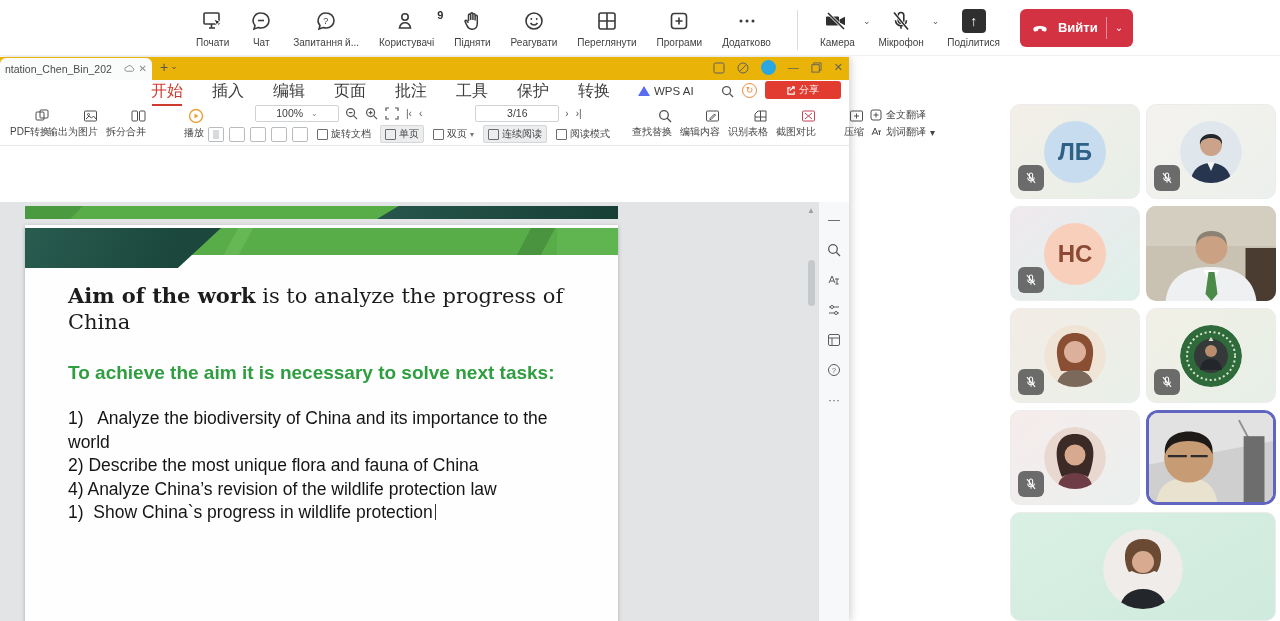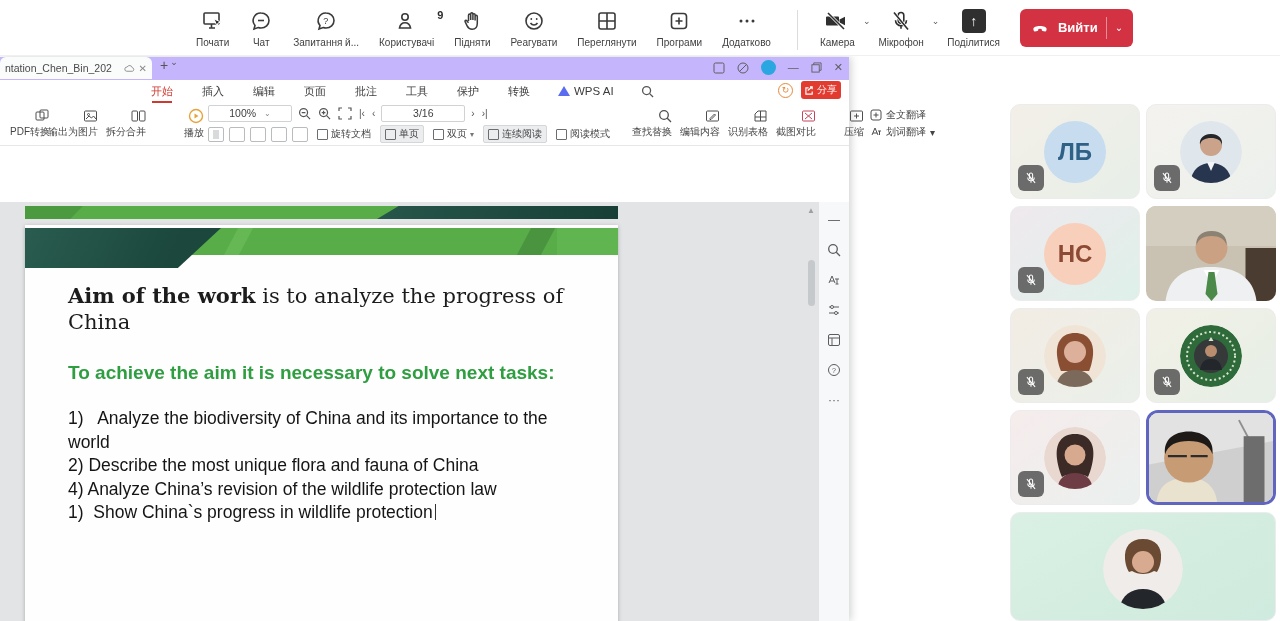--- a/index.html
+++ b/index.html
@@ -21,49 +21,49 @@
   .leave-btn { margin-left:20px; height:38px; background:#d23242; border:none; border-radius:6px;
     display:flex; align-items:center; gap:8px; padding:0 10px; cursor:pointer; }
   .leave-btn .lbl { color:#fff; font-size:13px; font-weight:bold; }
   .leave-sep { width:1px; height:22px; background:rgba(255,255,255,.45); }
   .leave-chev { color:#fff; font-size:10px; }
   .blackbox { width:24px; height:24px; background:#2f2f2f; border-radius:4px; display:flex; align-items:center; justify-content:center; color:#fff; font-size:14px; font-weight:bold;}
 
   
   .wps { position:absolute; left:0; top:57px; width:849px; height:564px; background:#fff;
          box-shadow:2px 0 8px rgba(0,0,0,.18); z-index:10;}
-  .wps-tabbar { height:23px; background:#c4b5fd; display:flex; align-items:flex-start; position:relative;}
+  .wps-tabbar { height:23px; background:#eab308; display:flex; align-items:center; position:relative;}
   .wps-tab { width:152px; height:22px; background:#fafbfb; border-radius:6px 6px 0 0; display:flex; align-items:center; padding:0 5px; gap:4px; cursor:pointer;}
   .wps-tab .t { font-size:10.5px; color:#4a4a4a; white-space:nowrap; overflow:hidden; flex:1;}
   .wps-tab .cloud, .wps-tab .x { color:#8a8a8a; font-size:10px; cursor:pointer;}
   .tab-plus { background:none;border:none; font-size:14px; color:#555; margin:0 2px 3px 8px; cursor:pointer;}
   .tab-chev { background:none;border:none; font-size:9px; color:#555; margin-bottom:5px; cursor:pointer;}
   .winctrl { position:absolute; right:6px; top:3px; display:flex; align-items:center; gap:12px;}
   .winctrl .wc { background:none;border:none; color:#5f5f5f; font-size:11px; cursor:pointer; line-height:1;}
   .wc-avatar { width:15px; height:15px; border-radius:50%; background:#2aa7e0; cursor:pointer; border:none;}
 
   .wps-menubar { height:22px; background:#fff; display:flex; align-items:center; padding-left:150px; gap:27px; position:relative;}
-  .wps-menu { font-size:11px; color:#3c3c3c; background:none; border:none; cursor:pointer; padding:2px 1px; position:relative;}
+  .wps-menu { font-size:16px; color:#3c3c3c; background:none; border:none; cursor:pointer; padding:2px 1px; position:relative;}
   .wps-menu.active { color:#cf3a30; }
   .wps-menu.active::after { content:""; position:absolute; left:2px; right:2px; bottom:-2px; height:2px; background:#cf3a30;}
   .wps-ai { display:flex; align-items:center; gap:4px; font-size:11.5px; color:#3c3c3c; background:none;border:none; cursor:pointer;}
   .ai-logo { width:0;height:0; border-left:6px solid transparent; border-right:6px solid transparent; border-bottom:10px solid #5a6cf0;}
   .menu-search { background:none;border:none; color:#555; cursor:pointer;}
   .menubar-right { position:absolute; right:8px; top:1px; display:flex; align-items:center; gap:8px;}
   .sync-ic { width:15px;height:15px;border-radius:50%;border:1.5px solid #e8883a;color:#e8883a;font-size:9px;display:flex;align-items:center;justify-content:center;background:none;cursor:pointer;}
-  .share-btn { background:#e23b30; color:#fff; font-size:10px; border:none; border-radius:3px; padding:2px 4px; display:flex; align-items:center; gap:3px; cursor:pointer;}
+  .share-btn { background:#e23b30; color:#fff; font-size:10px; border:none; border-radius:3px; padding:2px 22px; display:flex; align-items:center; gap:3px; cursor:pointer;}
 
   .wps-ribbon { height:44px; border-bottom:1px solid #e7e7e7; display:flex; align-items:center; padding:0 6px; gap:4px; background:#fff;}
   .vbtn { display:flex; flex-direction:column; align-items:flex-end; justify-content:center; gap:2px; min-width:44px; height:40px; background:none; border:none; cursor:pointer;}
   .vbtn .gi { color:#4e4e4e; }
   .vbtn .gl { font-size:10px; color:#454545; white-space:nowrap;}
   .rb-sep { width:1px; height:34px; background:#e6e6e6; margin:0 3px;}
   .rb-col { display:flex; flex-direction:column; gap:2px; justify-content:center;}
   .rb-row { display:flex; align-items:center; gap:5px; height:19px;}
-  .zoom-box, .page-box { width:84px; height:17px; border:1px solid #cfd3d6; border-radius:2px; font-size:10.5px; color:#3e3e3e; display:flex; align-items:center; justify-content:center; gap:8px; background:#fff; cursor:pointer;}
+  .zoom-box, .page-box { width:84px; height:17px; border:1px solid #cfd3d6; border-radius:2px; font-size:10.5px; color:#3e3e3e; display:flex; align-items:center; justify-content:center; gap:8px; background:#fff; cursor:pointer;margin-left:47px;}
   .nav-g { background:none;border:none; color:#555; font-size:10px; cursor:pointer; padding:0 1px;}
   .mini { width:16px; height:15px; border:1px solid #b9bcbf; border-radius:2px; background:#fff; cursor:pointer; position:relative;}
   .mini.fill::after{content:"";position:absolute;inset:2px 4px;background:#d8dadc;}
   .tg { display:flex; align-items:center; gap:3px; font-size:10px; color:#454545; background:none; border:none; padding:1px 4px; cursor:pointer; white-space:nowrap;}
   .tg.on { background:#ebedee; border:1px solid #d4d6d8; border-radius:2px;}
   .tg .bx { width:11px; height:11px; border:1px solid #6b6e71; border-radius:1px;}
   .tg .chev { font-size:8px; color:#777;}
   .trans-col { display:flex; flex-direction:column; gap:3px; margin-left:2px;}
   .trans-item { display:flex; align-items:center; gap:4px; font-size:10px; color:#454545; background:none;border:none; cursor:pointer; white-space:nowrap;}
 

